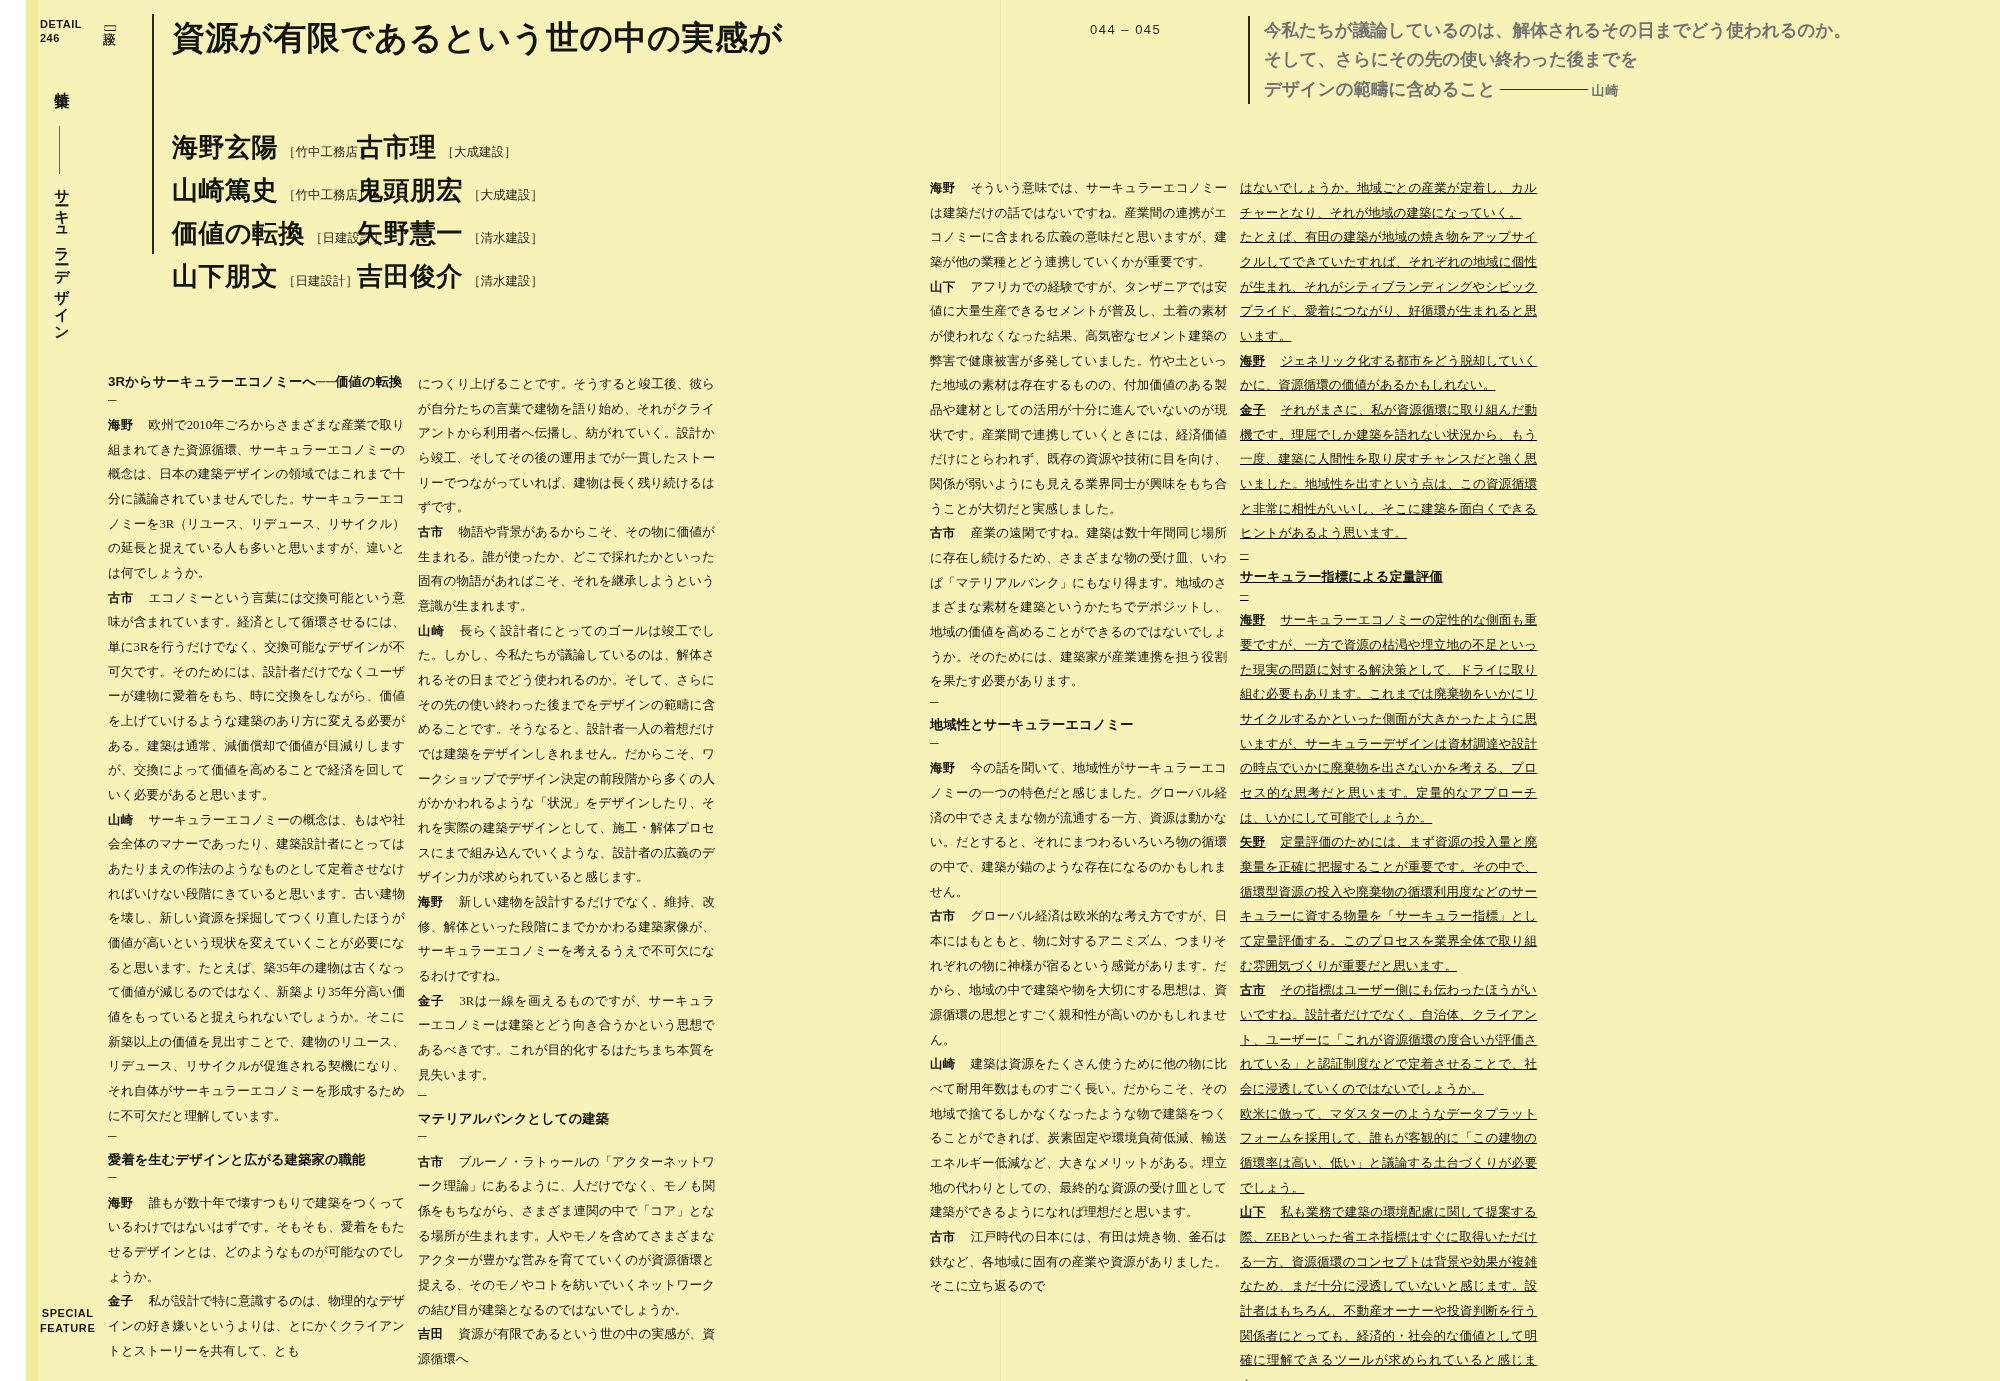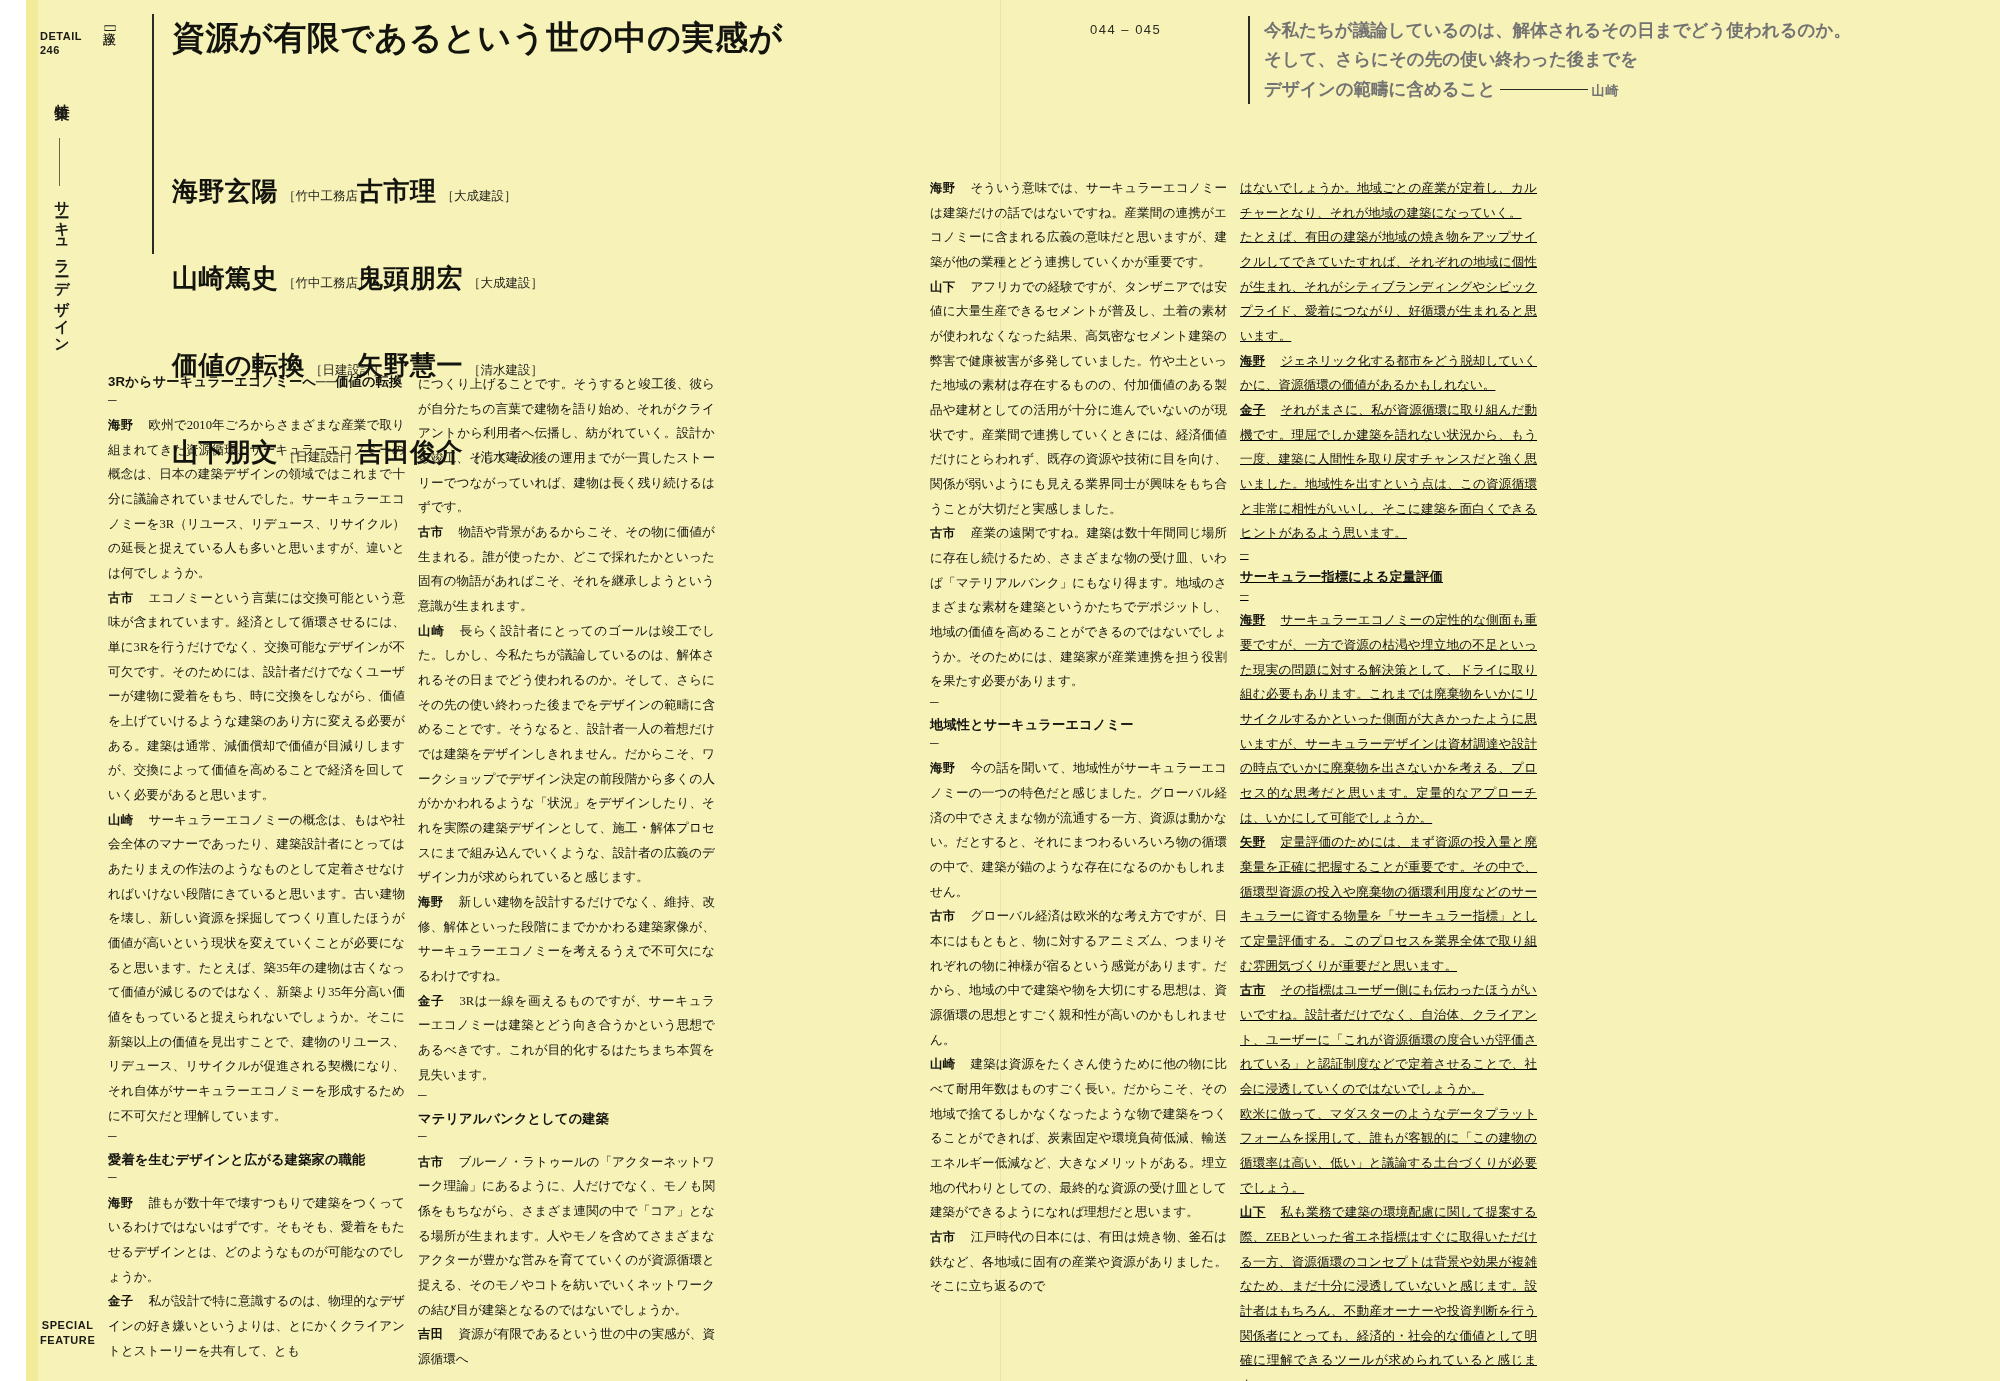--- a/index.html
+++ b/index.html
@@ -33,21 +33,21 @@
   .page-fold {
     position: absolute;
     left: 1000px; top: 0;
     width: 1px; height: 1381px;
     background: rgba(0,0,0,0.05);
   }
 
   
   .margin-col {
     position: absolute;
-    left: 40px; top: 30px;
+    left: 40px; top: 18px;
     width: 62px; height: 1340px;
   }
   .detail-mark {
     font-family: "Liberation Sans", sans-serif;
     font-weight: bold;
     font-size: 11px;
     line-height: 1.25;
     letter-spacing: 0.5px;
     color: #1a1a16;
   }
@@ -154,21 +154,20 @@
     left: 172px; top: 130px;
     display: grid;
     grid-template-columns: 185px auto;
     column-gap: 0px;
     row-gap: 0px;
   }
   .p-cell {
     display: flex;
     align-items: baseline;
     height: 43px;
-    margin-top: 44px;
   }
   .p-name {
     font-family: "Liberation Sans", sans-serif;
     font-weight: bold;
     font-size: 26px;
     letter-spacing: 0.5px;
     color: #14140e;
     white-space: nowrap;
   }
   .p-affil {

